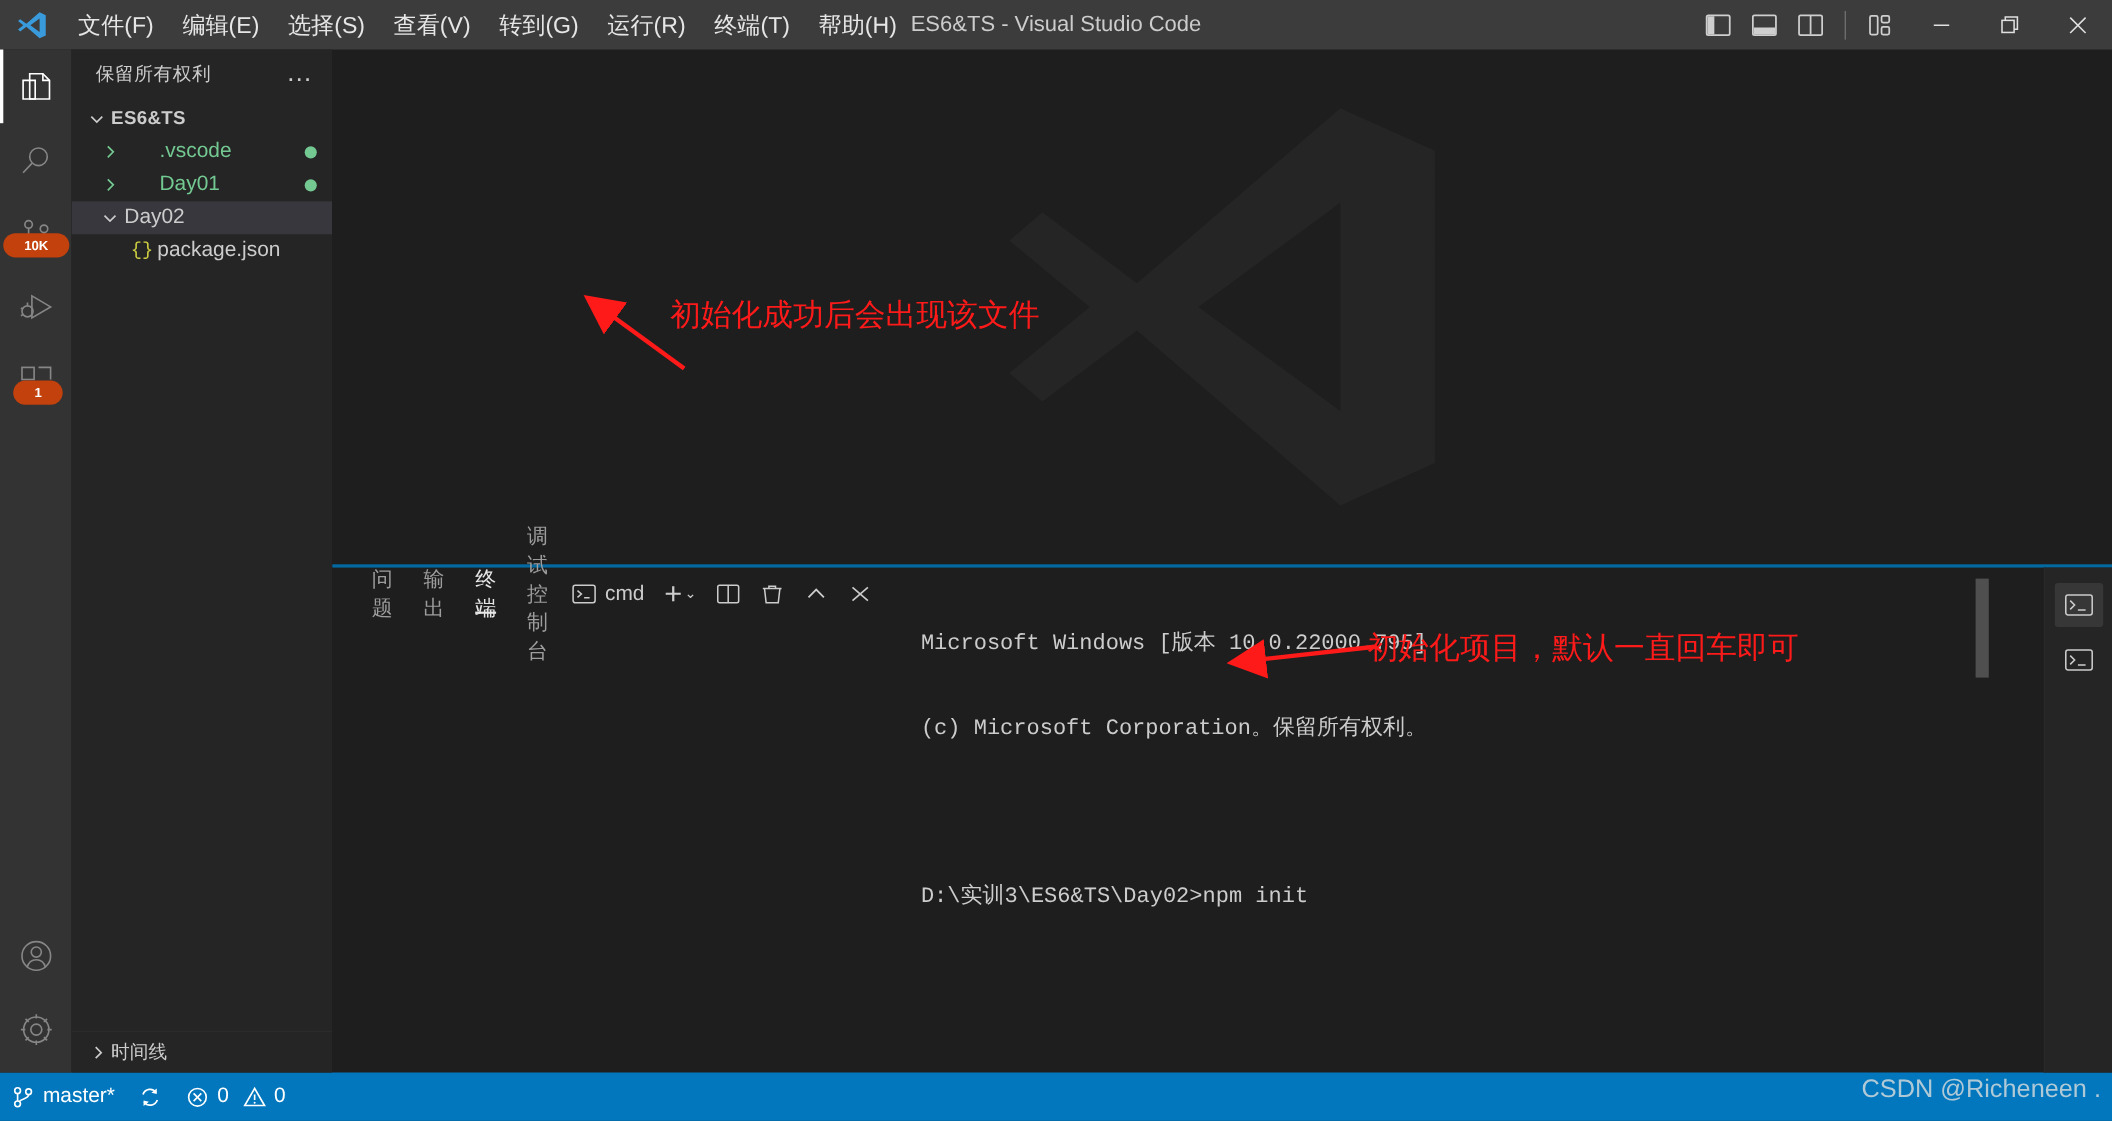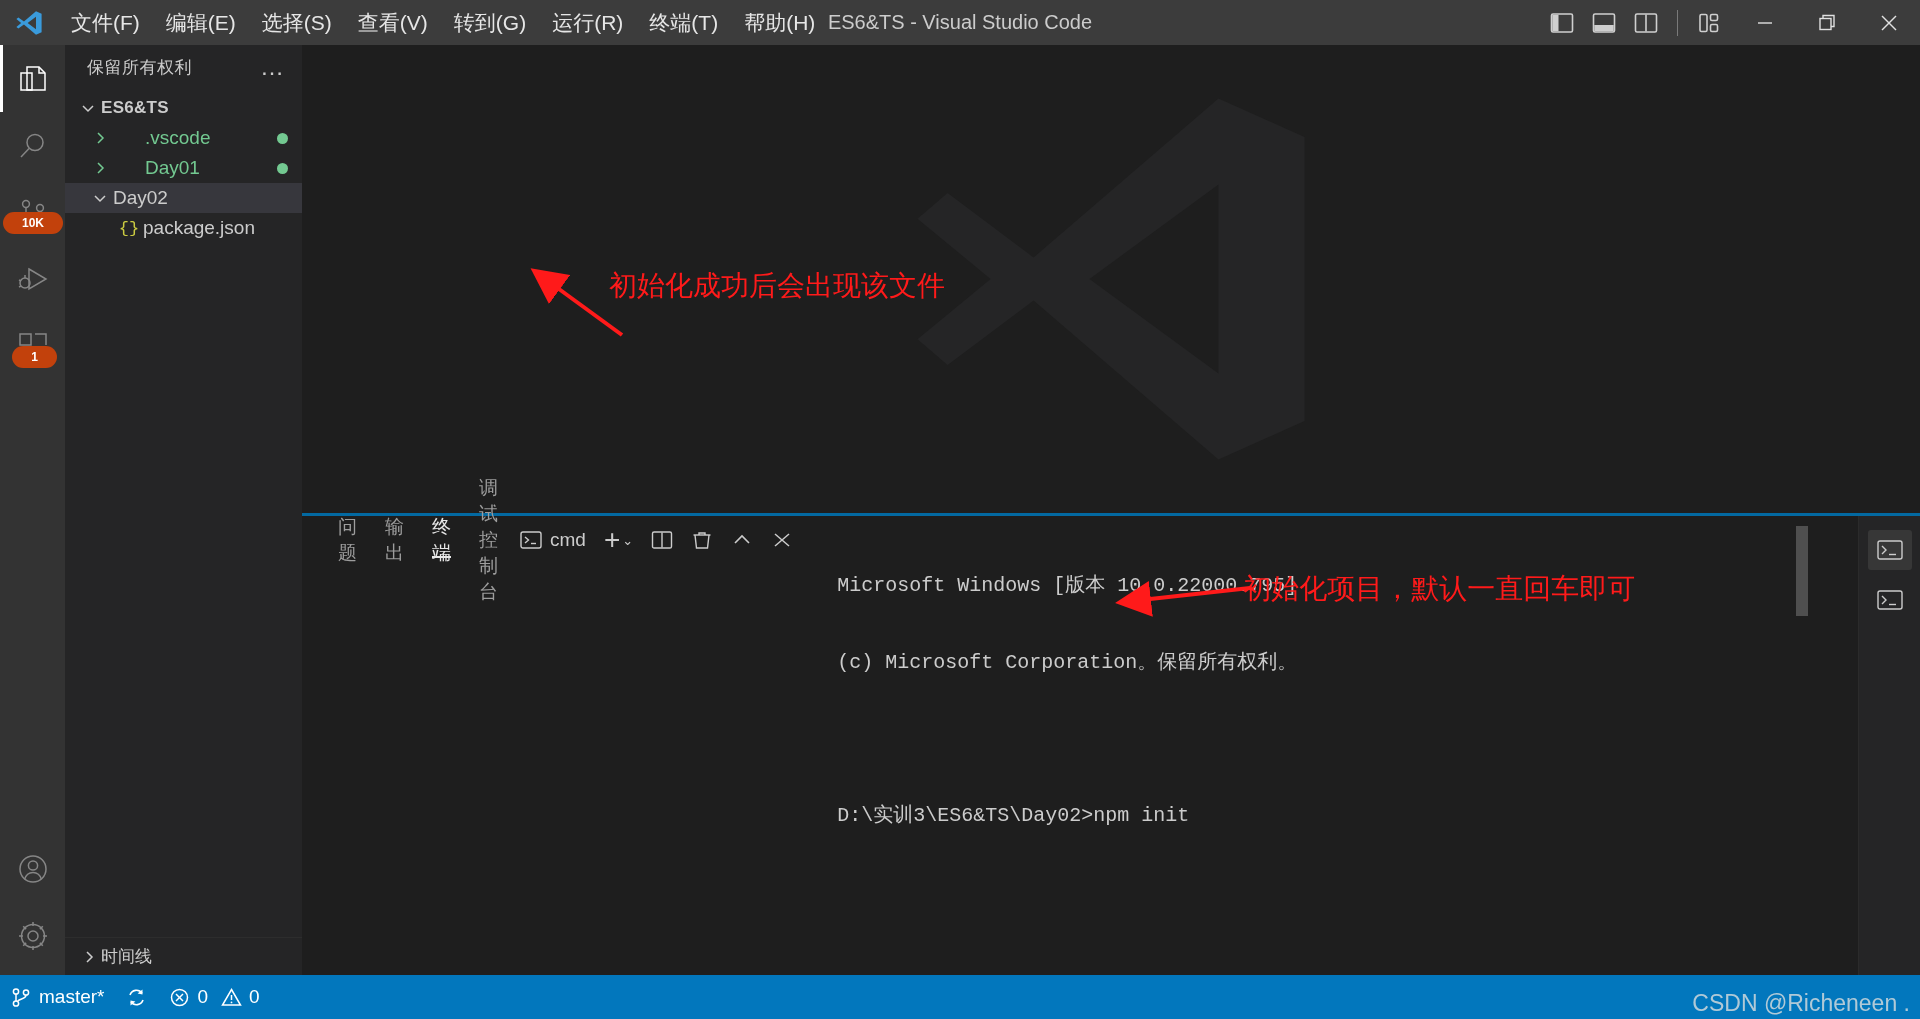--- a/index.html
+++ b/index.html
@@ -224,21 +224,21 @@
     display: flex; align-items: center;
     font-size: 19px;
   }
   .st-item {
     height: 44px; display: flex; align-items: center; gap: 7px;
     padding: 0 11px; cursor: pointer; white-space: nowrap;
   }
   .st-item svg { width: 21px; height: 21px; }
   .st-right { margin-left: auto; display: flex; align-items: center; }
   .watermark-text {
-    position: absolute; right: 10px; bottom: 2px;
+    position: absolute; right: 10px; bottom: 16px;
     color: #cfd8dc; font-size: 23px; opacity: .85;
     font-family: "Liberation Sans", sans-serif;
     pointer-events: none;
   }
 </style>
 </head>
 <body>
 
 <div id="app">
 

